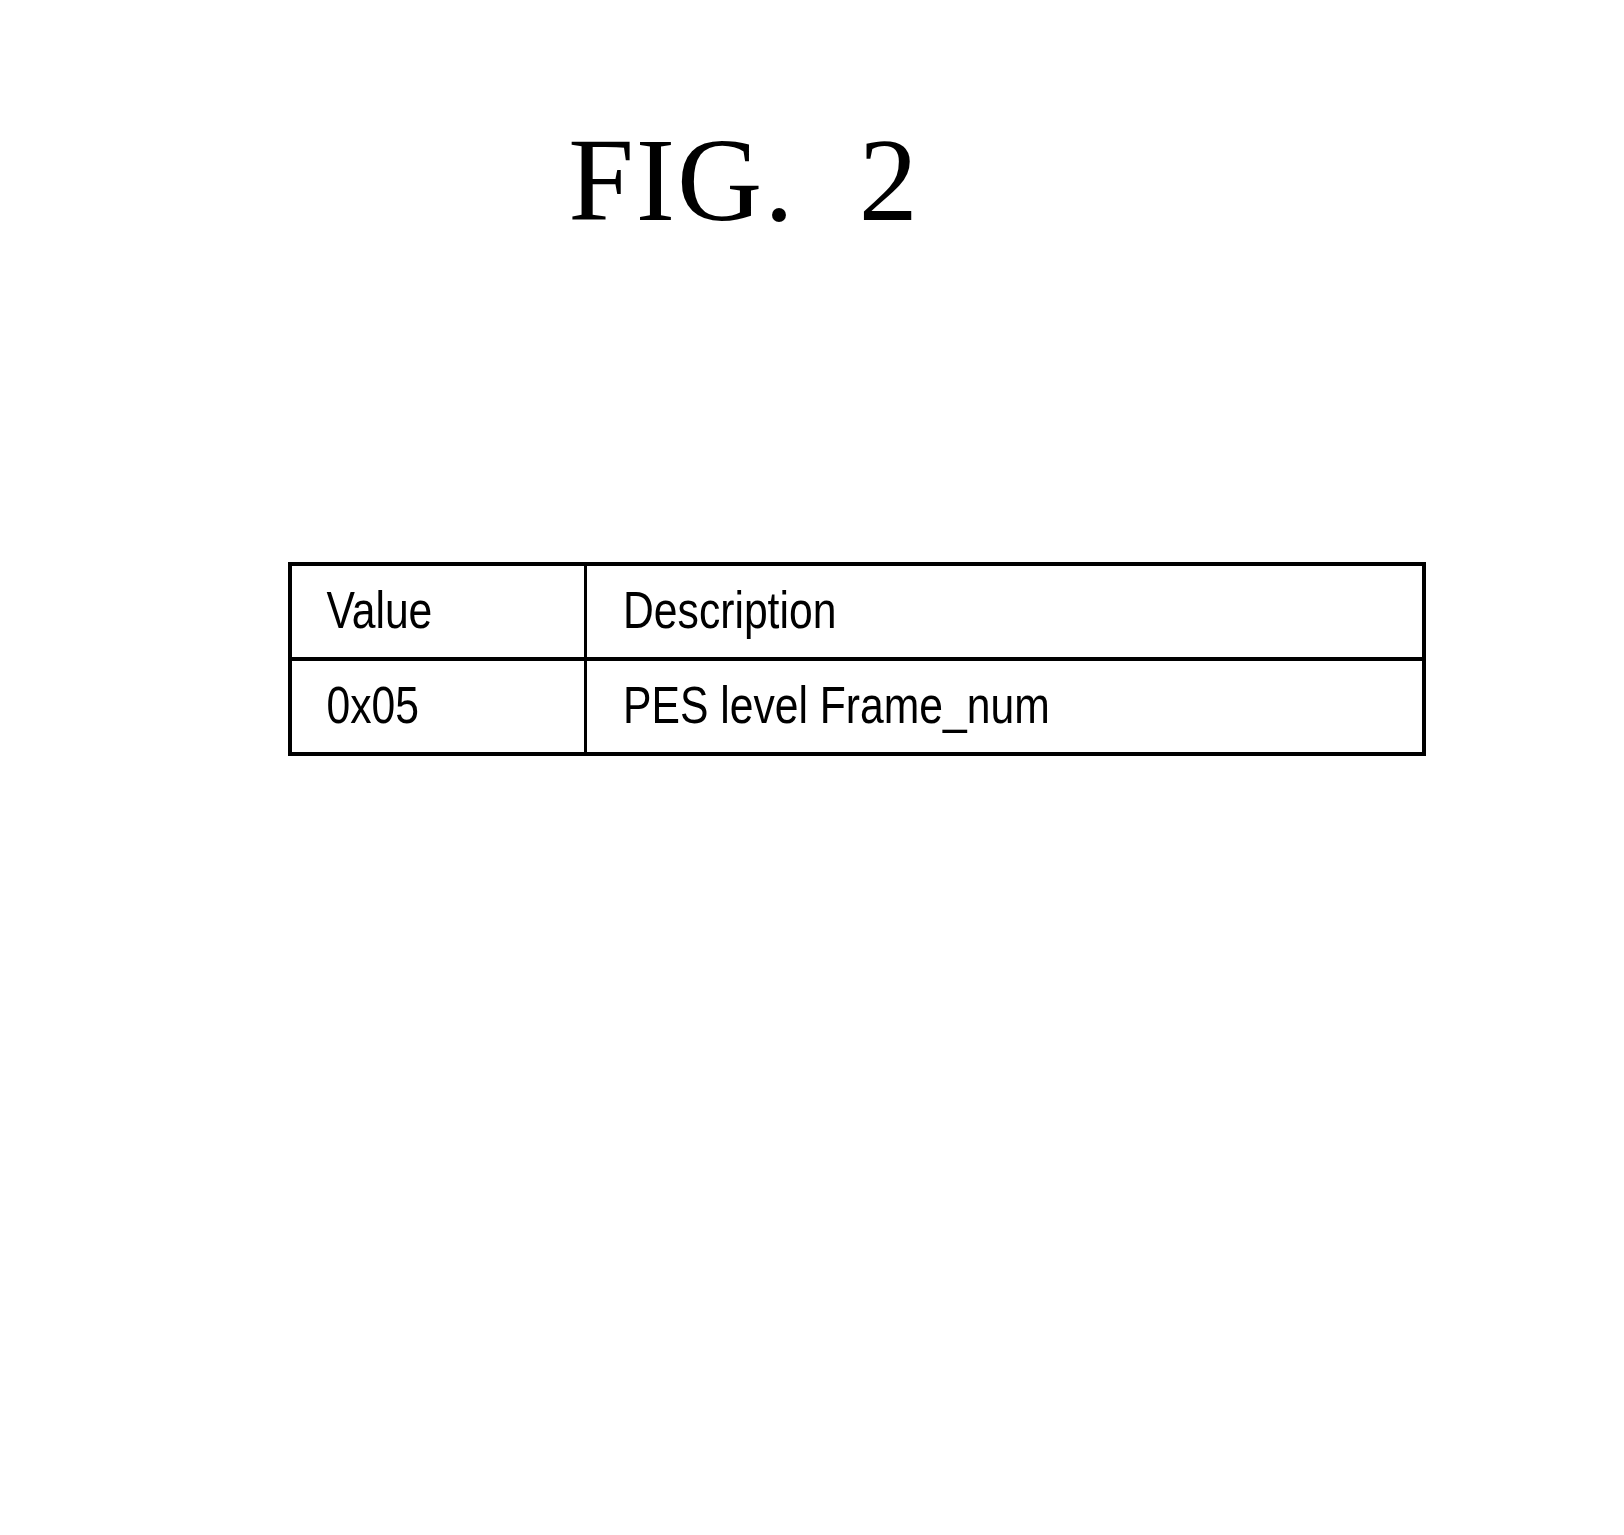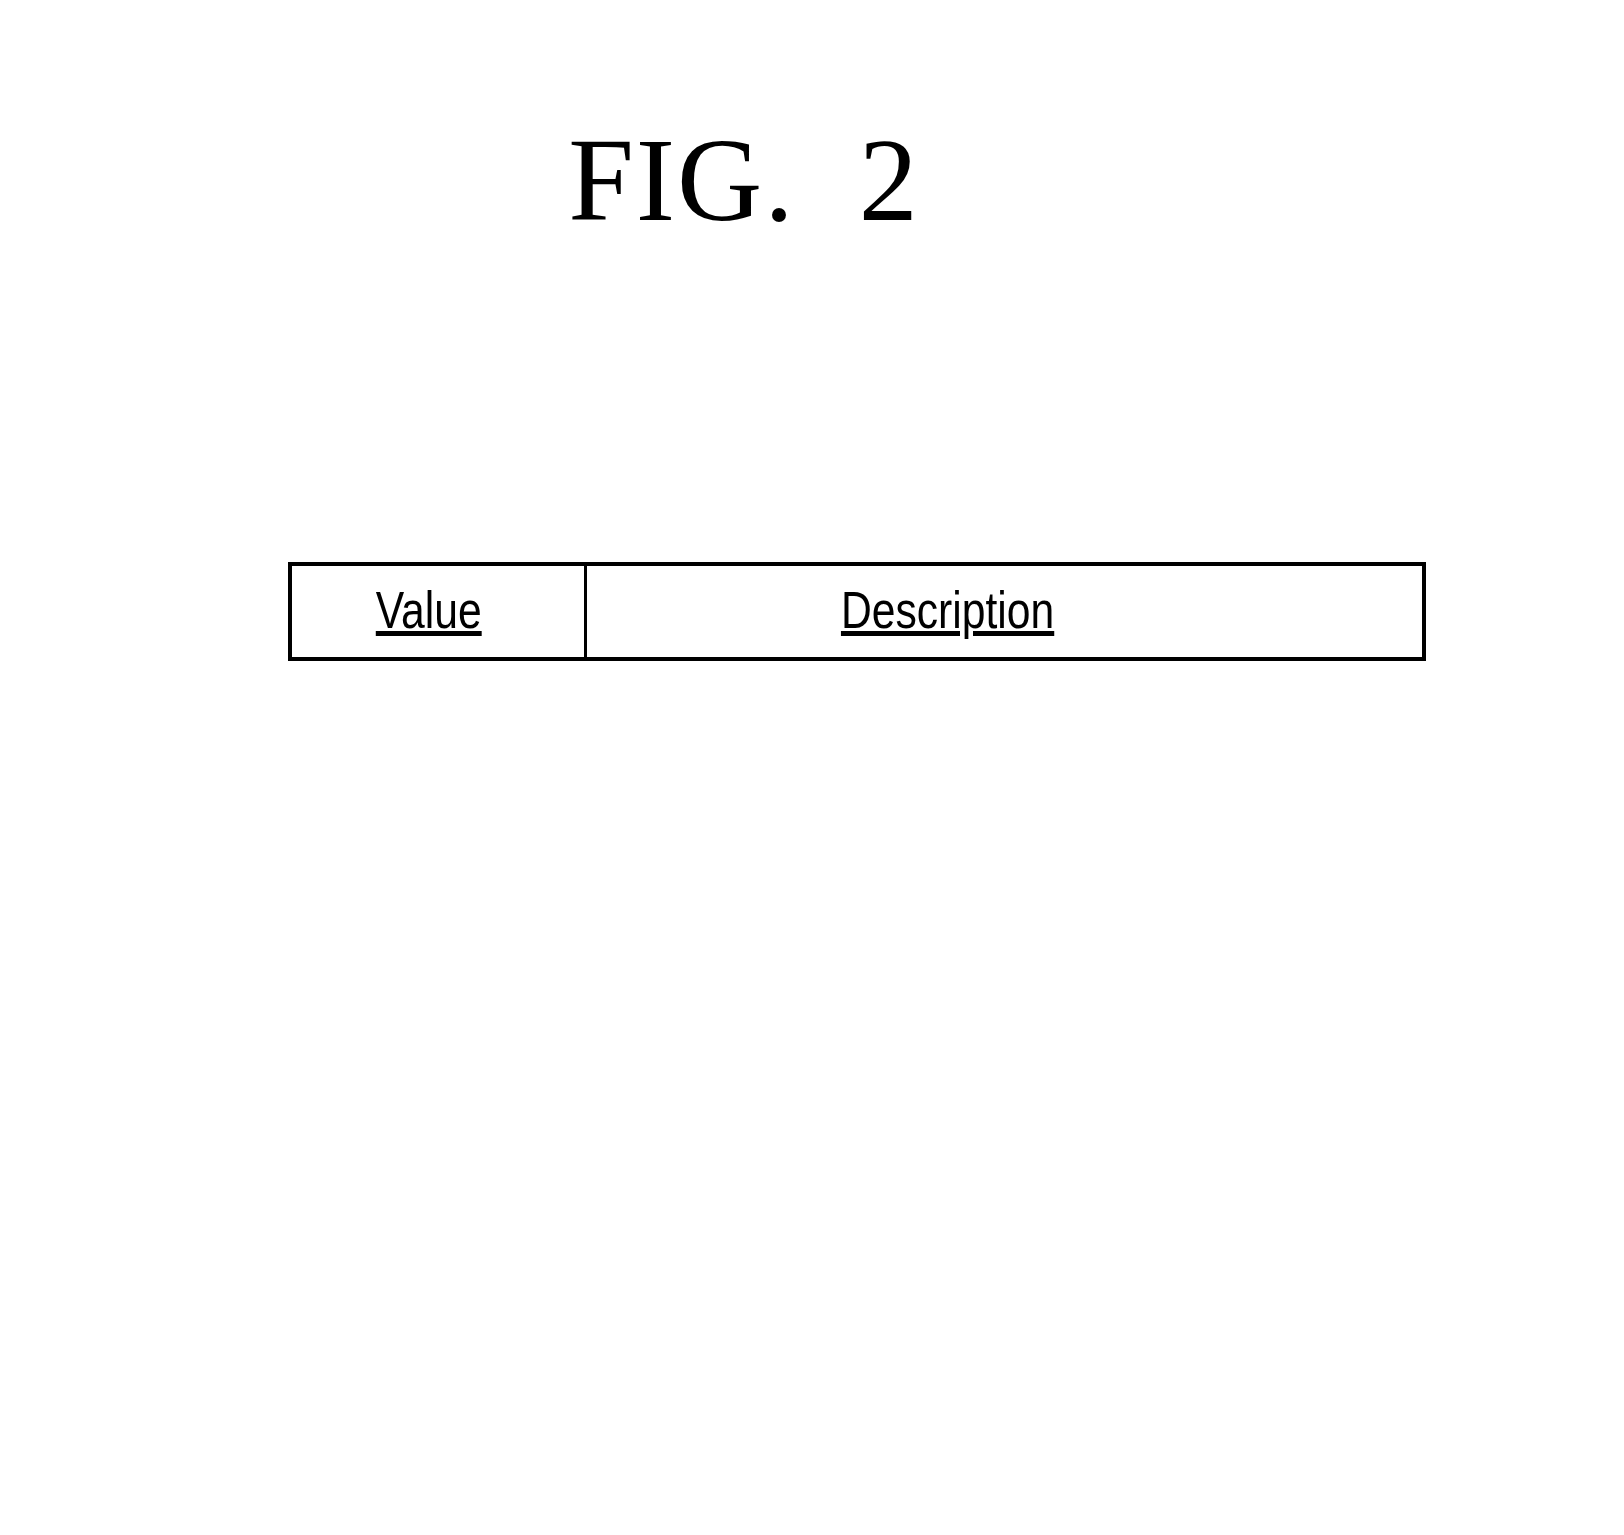--- a/index.html
+++ b/index.html
@@ -47,26 +47,25 @@
   #spec-table col.col-desc  { width: 839px; }
 
   #spec-table tr { height: 95px; }
   #spec-table th,
   #spec-table td {
     border: 0;
     border-bottom: 3px solid #000000;
     padding: 0;
     margin: 0;
     vertical-align: top;
-    text-align: center;
+    text-align: left;
     font-weight: 400;
     font-size: 52px;
     line-height: 1.0;
     color: #000000;
-    text-decoration: underline;
   }
   #spec-table td.cell-value,
   #spec-table th.cell-value {
     border-right: 3px solid #000000;
   }
   #spec-table tbody tr:last-child td {
     border-bottom: 0;
   }
   #spec-table thead tr th {
     border-bottom: 4px solid #000000;
@@ -100,14 +99,22 @@
     <tr>
       <th class="cell-value">
         <span class="cell-text">Value</span>
       </th>
       <th class="cell-desc">
         <span class="cell-text">Description</span>
       </th>
     </tr>
   </thead>
   <tbody id="table-body">
+    <tr>
+      <td class="cell-value">
+        <span class="cell-text">0x05</span>
+      </td>
+      <td class="cell-desc">
+        <span class="cell-text">PES level Frame_num</span>
+      </td>
+    </tr>
   </tbody>
 </table>
 
 </body></html>

